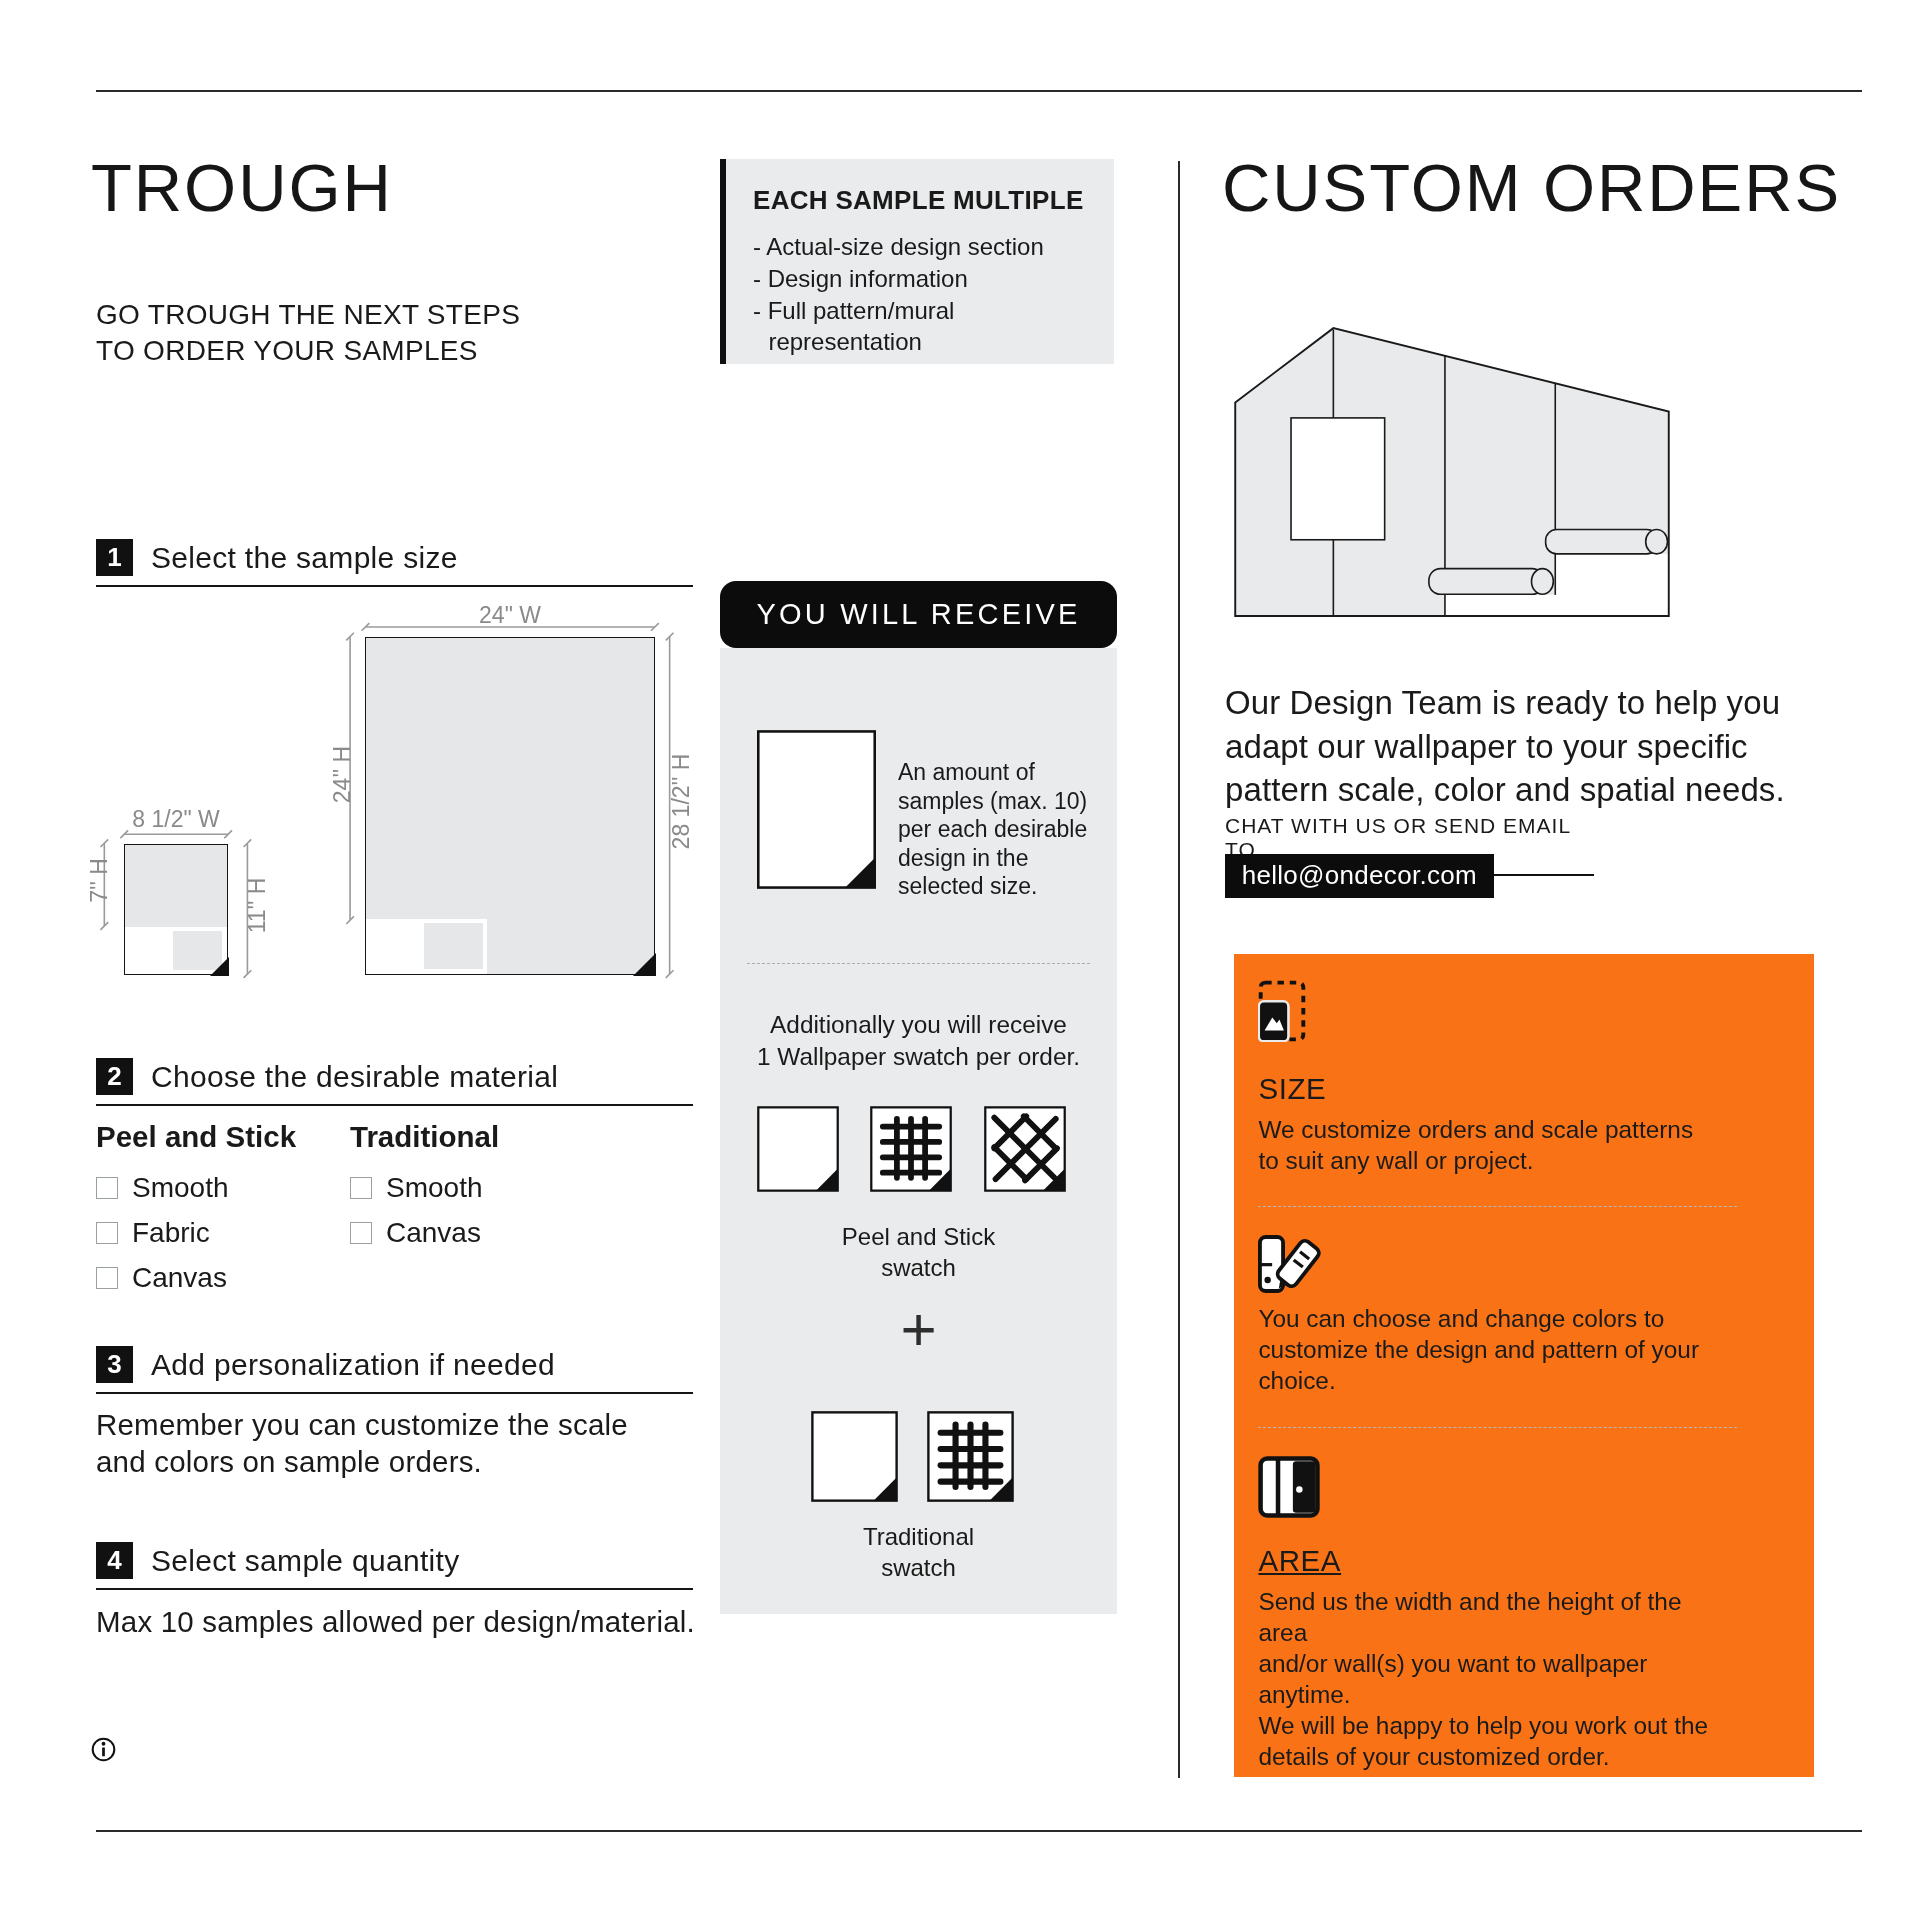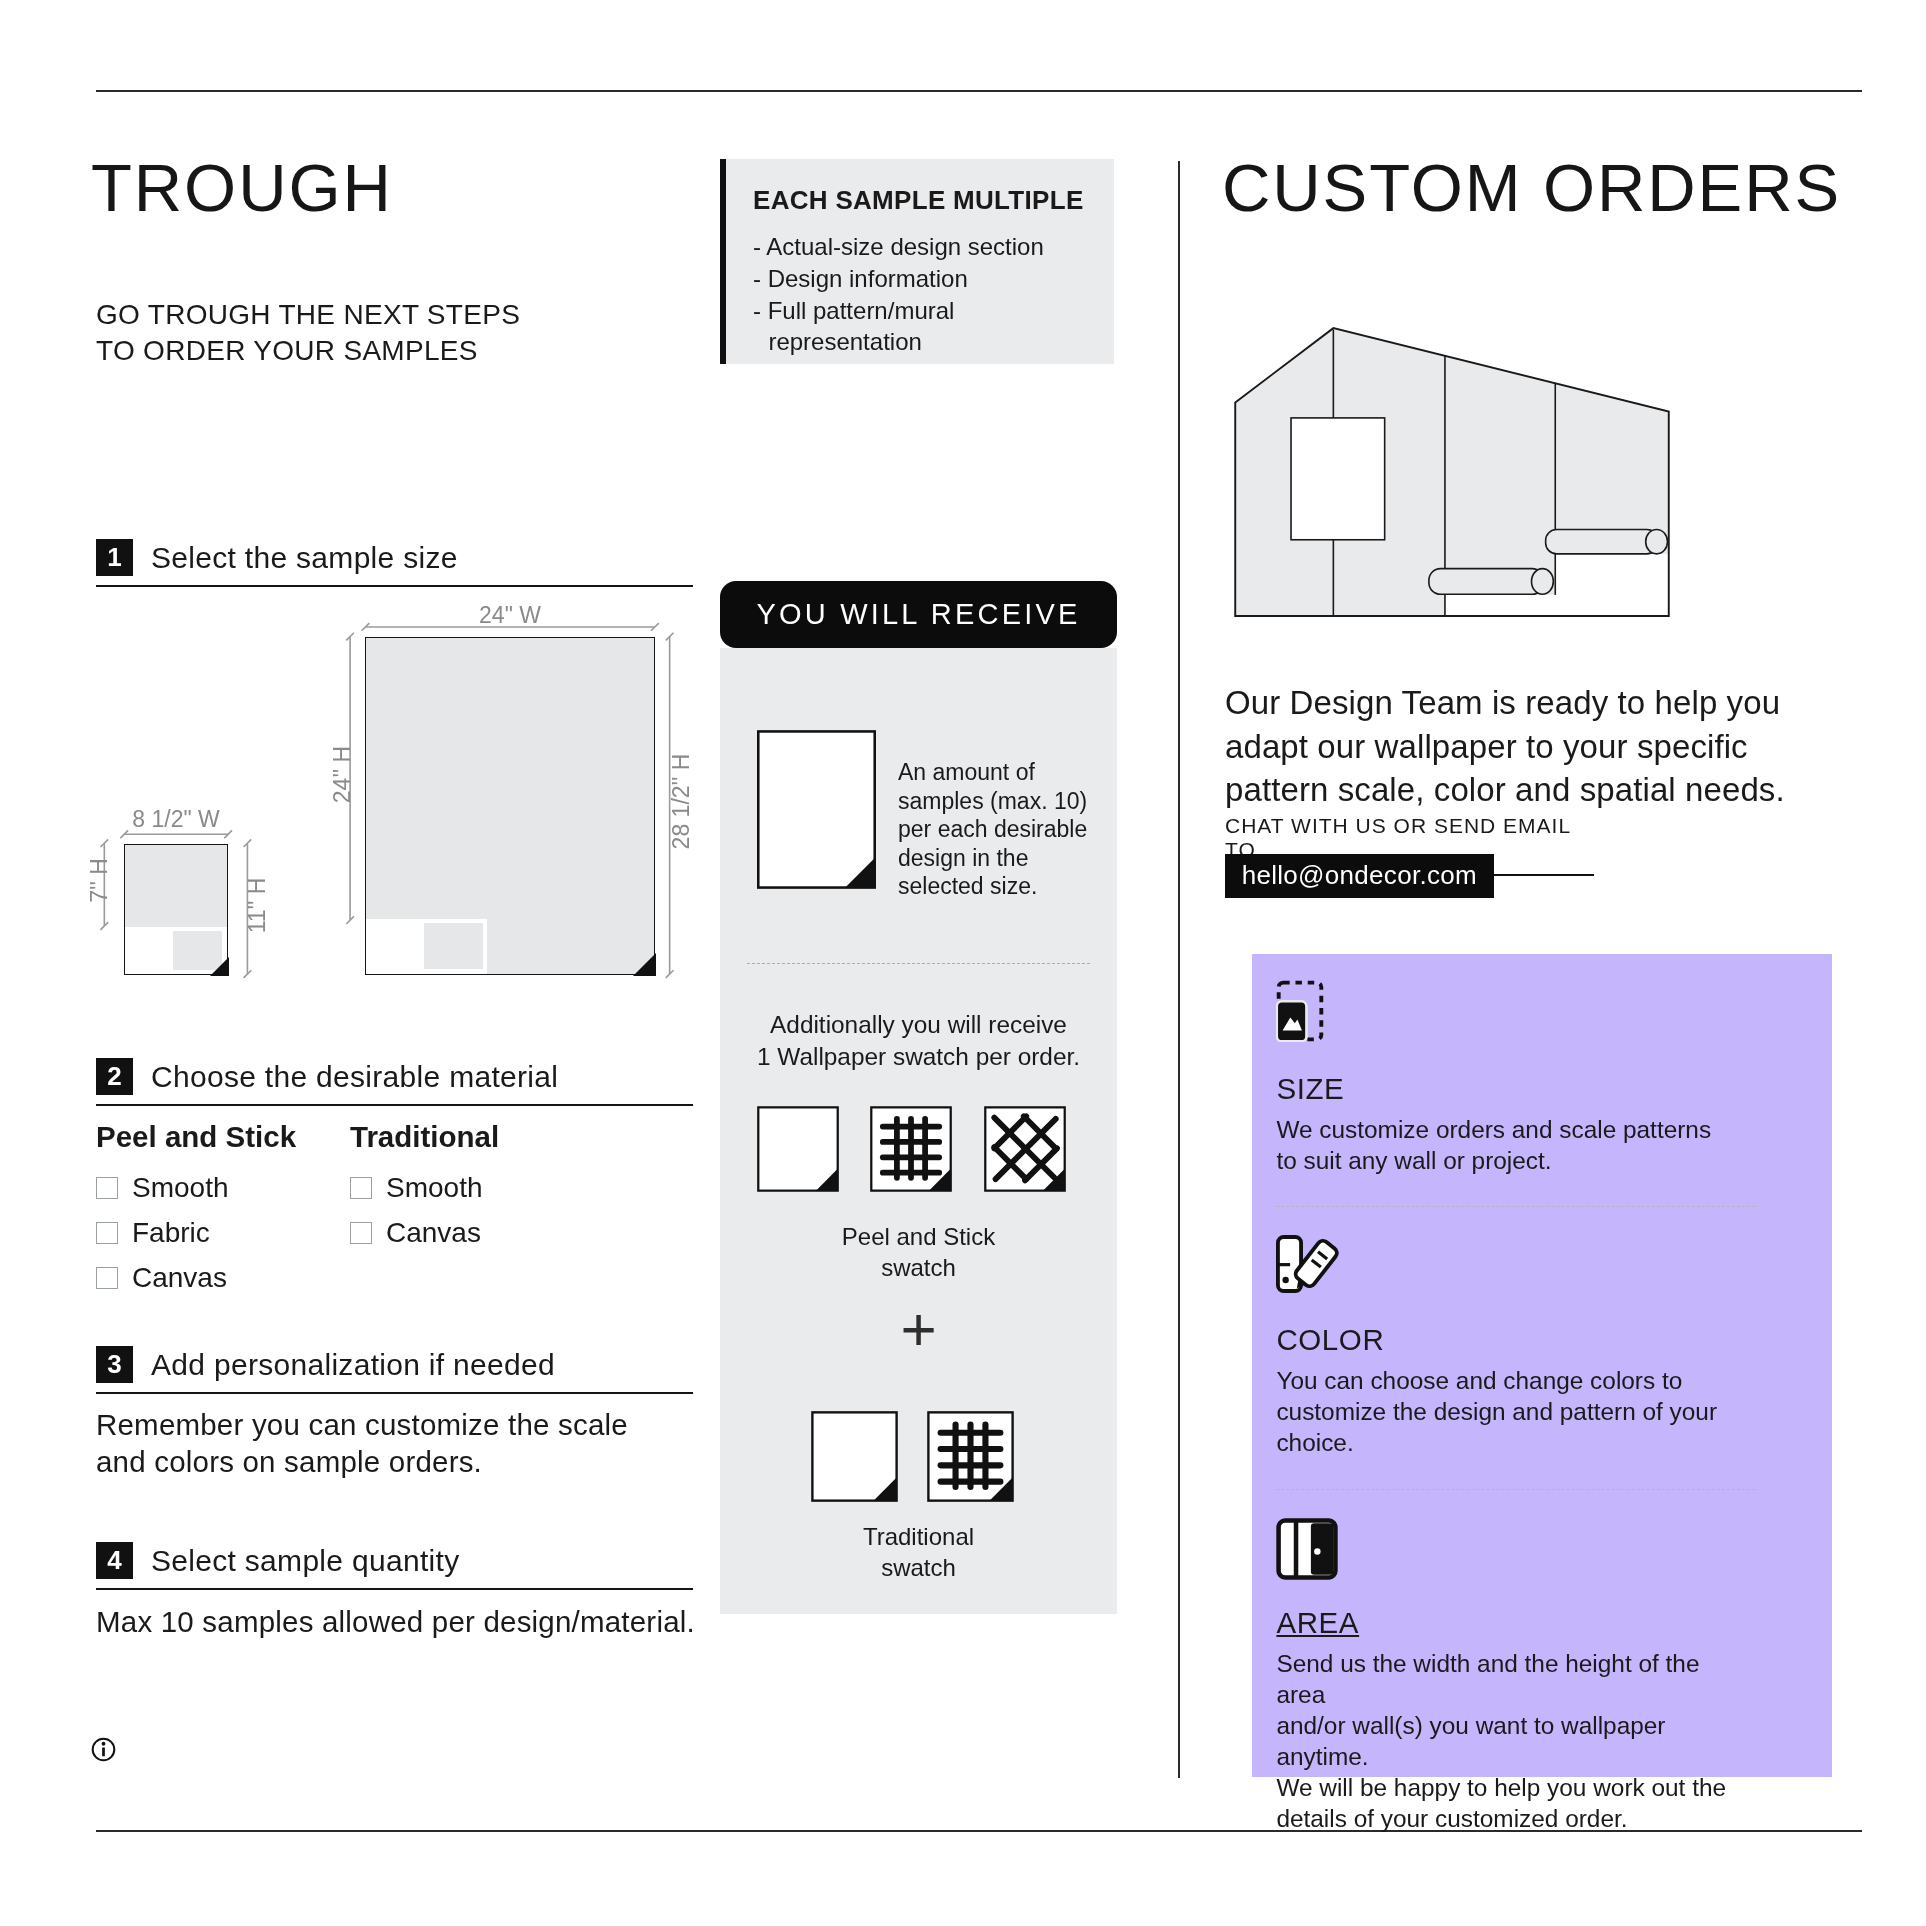--- a/index.html
+++ b/index.html
@@ -58,21 +58,21 @@
   .dashed-div { border-top:1.9px dashed #a9adb0; }
   .center-cap { position:absolute; left:0; width:100%; text-align:center; font-size:24px; line-height:1.3; }
   .plus-sign { position:absolute; left:0; width:100%; text-align:center; font-size:62px; font-weight:300; color:#2e2e2e; }
 
   
   .custom-intro { font-size:33px; line-height:1.32; font-weight:300; letter-spacing:0.1px;margin-top:36px; }
   .chat-wrap { position:absolute; border-bottom:2.6px solid #111; padding-bottom:11.6px; }
   .chat-label { font-size:21px; letter-spacing:1px; font-weight:400; }
   .email-badge { position:absolute; background:#0c0c0c; color:#fff; font-size:26px; padding:6.4px 16.7px; letter-spacing:0.3px; }
 
-  .info-panel { position:absolute; background:#c4b5fd; padding:26px 77px 0 24.4px;margin-left:18px; }
+  .info-panel { position:absolute; background:#f97316; padding:26px 77px 0 24.4px; }
   .feature-title { font-size:29.5px; font-weight:400; letter-spacing:0.6px; margin-top:28px; }
   .feature-text { font-size:24.4px; line-height:1.27; margin-top:9px; }
   .feature-div { border-top:1.9px dashed #b3b7ba; margin:29.5px 0 28px 0; }
 </style>
 </head>
 <body>
 
 <div class="page">
 
   <div class="rule-h" style="left:96px; top:90px; width:1766px;"></div>
@@ -317,21 +317,20 @@
       <rect x="3" y="3" width="36" height="84" rx="9" fill="#fff" stroke="#111" stroke-width="6"></rect>
       <line x1="3" y1="46" x2="22" y2="46" stroke="#111" stroke-width="5"></line>
       <circle cx="15" cy="70" r="5" fill="#111"></circle>
       <g transform="rotate(38 62 45)">
         <rect x="45" y="8" width="34" height="72" rx="9" fill="#fff" stroke="#111" stroke-width="6"></rect>
         <line x1="53" y1="28" x2="71" y2="28" stroke="#111" stroke-width="5"></line>
         <line x1="53" y1="44" x2="71" y2="44" stroke="#111" stroke-width="5"></line>
         <polygon points="55,80 69,80 62,93" fill="#111"></polygon>
       </g>
     </svg>
-    <div class="feature-title">COLOR</div>
     <div class="feature-text pre">You can choose and change colors to
 customize the design and pattern of your
 choice.</div>
     <div class="feature-div"></div>
 
     
     <svg width="62" height="62" viewBox="0 0 96 96">
       <rect x="4" y="4" width="88" height="88" rx="10" fill="#fff" stroke="#111" stroke-width="7"></rect>
       <line x1="31" y1="6" x2="31" y2="90" stroke="#111" stroke-width="7"></line>
       <rect x="54" y="8" width="35" height="80" rx="5" fill="#111"></rect>

